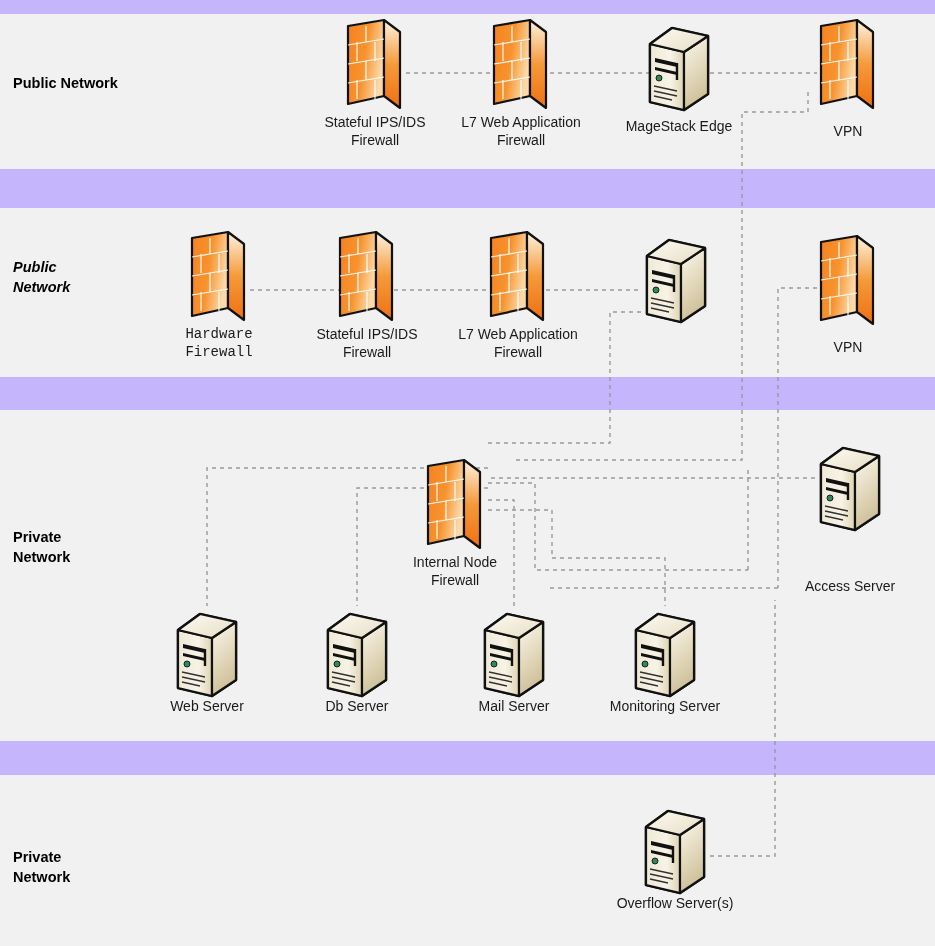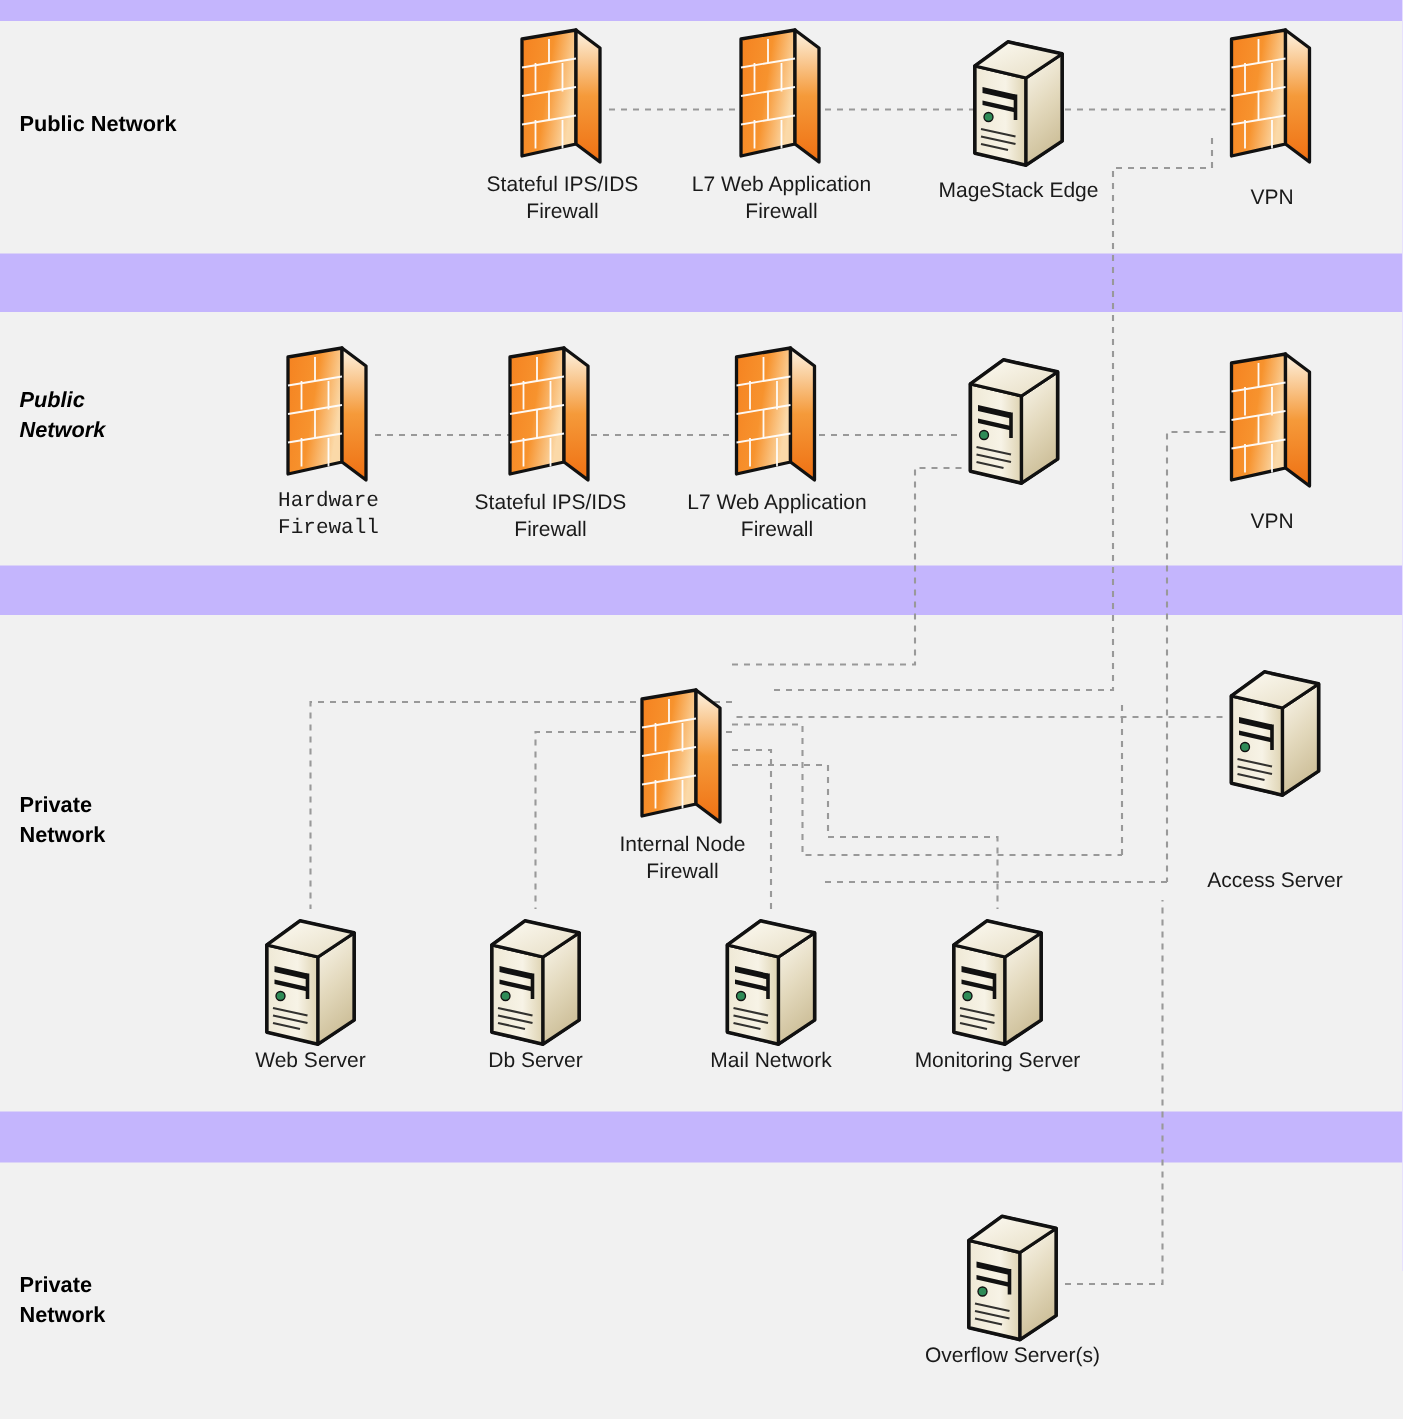--- a/index.html
+++ b/index.html
@@ -350,21 +350,21 @@
         <polygon points="11,45 33,50 33,53 11,48"></polygon>
       </g>
       <path d="M33,41 L33,58" stroke="#111" stroke-width="2.4" fill="none"></path>
       <circle cx="15" cy="56" r="3" fill="#2e8b57" stroke="#111" stroke-width="0.9"></circle>
       <g stroke="#111" stroke-width="1.4" fill="none" opacity="0.85">
         <path d="M10,64 L33,69"></path>
           <path d="M10,69 L33,74"></path>
           <path d="M10,74 L28,78"></path>
       </g>
     </svg>
-    <div class="caption" style="top:90px;width:140px;">Mail Network</div>
+    <div class="caption" style="top:90px;width:140px;">Mail Server</div>
   </div>
 
   <div class="node" style="left:640px;top:805px;width:70px;height:92px;">
     <svg class="glyph" width="70" height="92" viewBox="0 0 70 92">
       <polygon points="6,22 28,6 64,14 64,72 40,88 6,80" fill="none" stroke="#111" stroke-width="2.6" stroke-linejoin="round"></polygon>
       <polygon points="6,22 40,30 40,88 6,80" fill="url(#svFront)" stroke="#111" stroke-width="2.2" stroke-linejoin="round"></polygon>
       <polygon points="40,30 64,14 64,72 40,88" fill="url(#svSide)" stroke="#111" stroke-width="2.2" stroke-linejoin="round"></polygon>
       <polygon points="6,22 28,6 64,14 40,30" fill="url(#svTop)" stroke="#111" stroke-width="2.2" stroke-linejoin="round"></polygon>
       <g fill="#111">
         <polygon points="11,36 33,41 33,45 11,40"></polygon>

